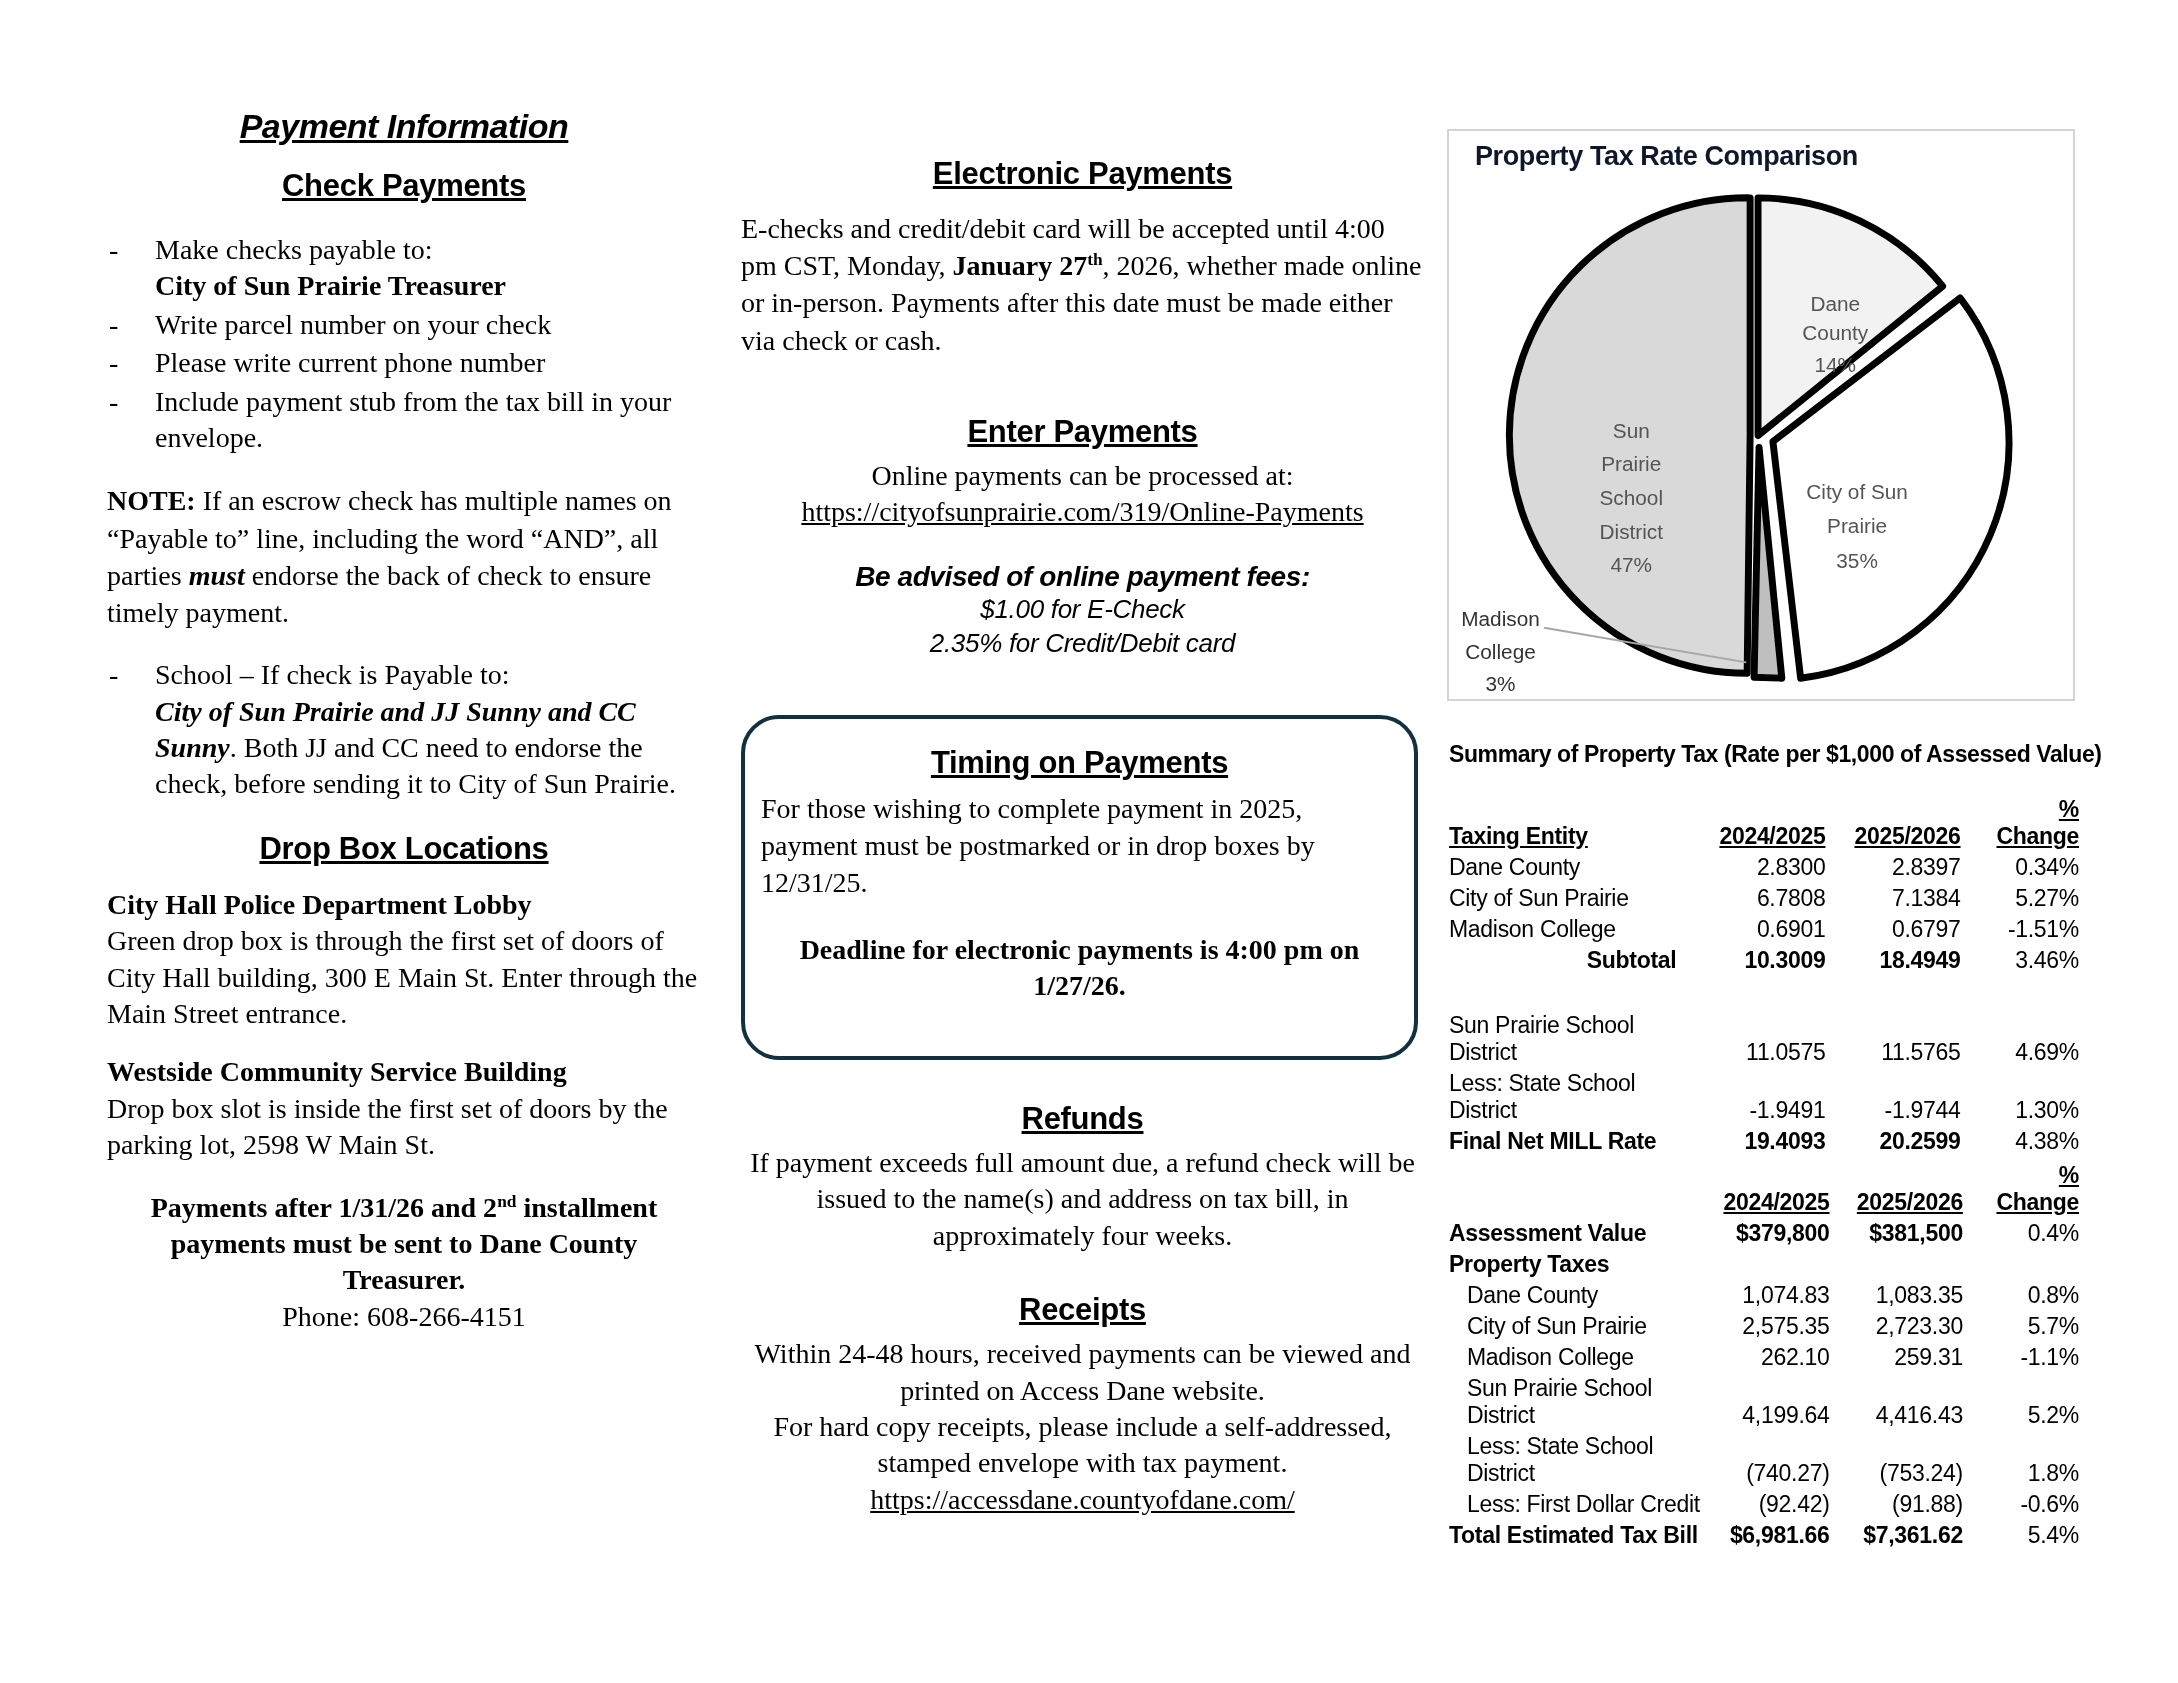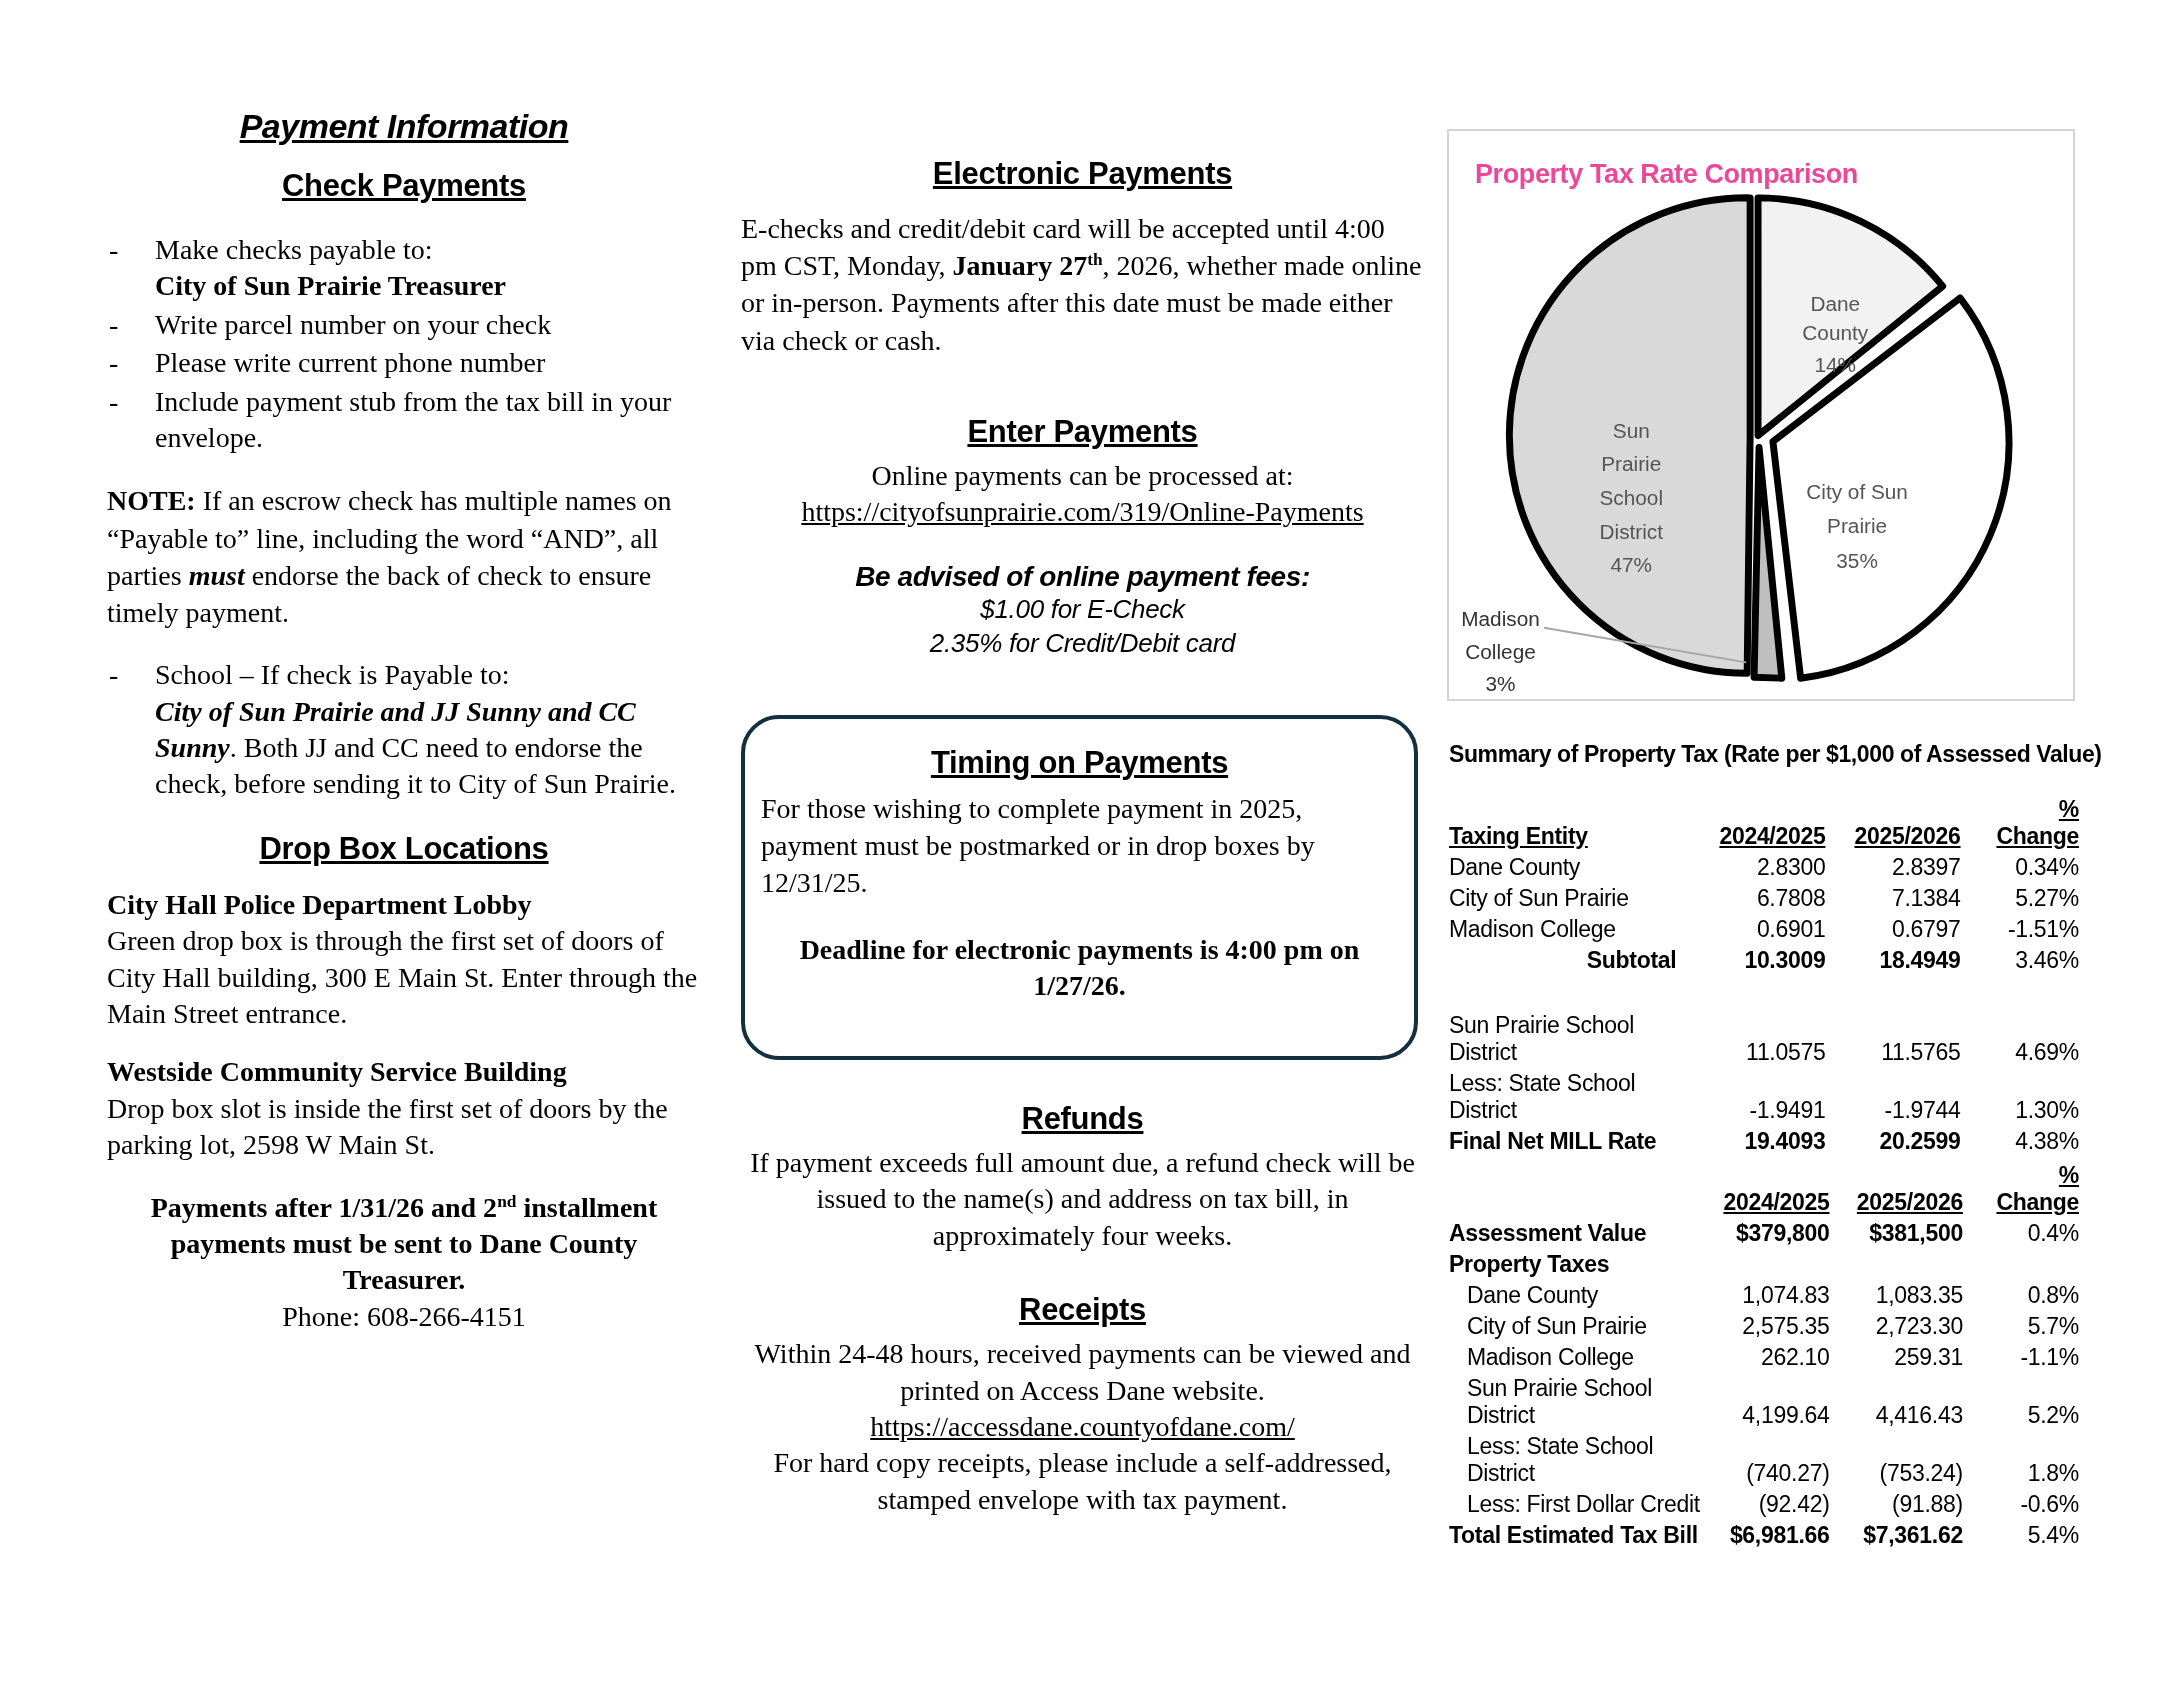--- a/index.html
+++ b/index.html
@@ -124,26 +124,26 @@
     left: 1447px;
     top: 129px;
     width: 628px;
     height: 572px;
     box-sizing: border-box;
     border: 2px solid #d4d4d4;
     background: #ffffff;
   }
   #chart-title {
     position: absolute;
-    left: 26px; top: 28px;
+    left: 26px; top: 10px;
     font-family: "Liberation Sans", sans-serif;
     font-weight: bold;
     font-size: 27px;
     letter-spacing: -0.4px;
-    color: #ec4899;
+    color: #0f172a;
   }
   #pie-svg { position: absolute; left: 0; top: 51px; }
   .pie-label {
     font-family: "Liberation Sans", sans-serif;
     font-size: 21px;
     fill: #555555;
   }
   .pie-label-outside {
     font-family: "Liberation Sans", sans-serif;
     font-size: 21px;
@@ -266,22 +266,22 @@
   <div id="timing-body">For those wishing to complete payment in 2025, payment must be postmarked or in drop boxes by 12/31/25.</div>
   <div id="timing-deadline">Deadline for electronic payments is 4:00 pm on 1/27/26.</div>
 </div>
 
 <div id="refunds-section">
   <div class="sans-head" id="refunds-heading">Refunds</div>
   <div class="mid-ctr">If payment exceeds full amount due, a refund check will be issued to the name(s) and address on tax bill, in approximately four weeks.</div>
 
   <div class="sans-head" id="receipts-heading">Receipts</div>
   <div class="mid-ctr">Within 24-48 hours, received payments can be viewed and printed on Access Dane website.</div>
+  <div class="mid-ctr">For hard copy receipts, please include a self-addressed, stamped envelope with tax payment.</div>
   <div class="mid-ctr" id="receipts-url">https://accessdane.countyofdane.com/</div>
-  <div class="mid-ctr">For hard copy receipts, please include a self-addressed, stamped envelope with tax payment.</div>
 </div>
 
 <div id="chart-frame">
   <div id="chart-title">Property Tax Rate Comparison</div>
 
   <svg id="pie-svg" width="628" height="517" viewBox="0 0 634 522">
 
     <path d="M 304 256 L 304 16 A 240 240 0 1 0 301 495.98 Z" fill="#d9d9d9" stroke="#000000" stroke-width="7" stroke-linejoin="round"></path>
 
     <path d="M 312 256 L 312 16 A 240 240 0 0 1 498.4 105.2 Z" fill="#f2f2f2" stroke="#000000" stroke-width="7" stroke-linejoin="round"></path>

